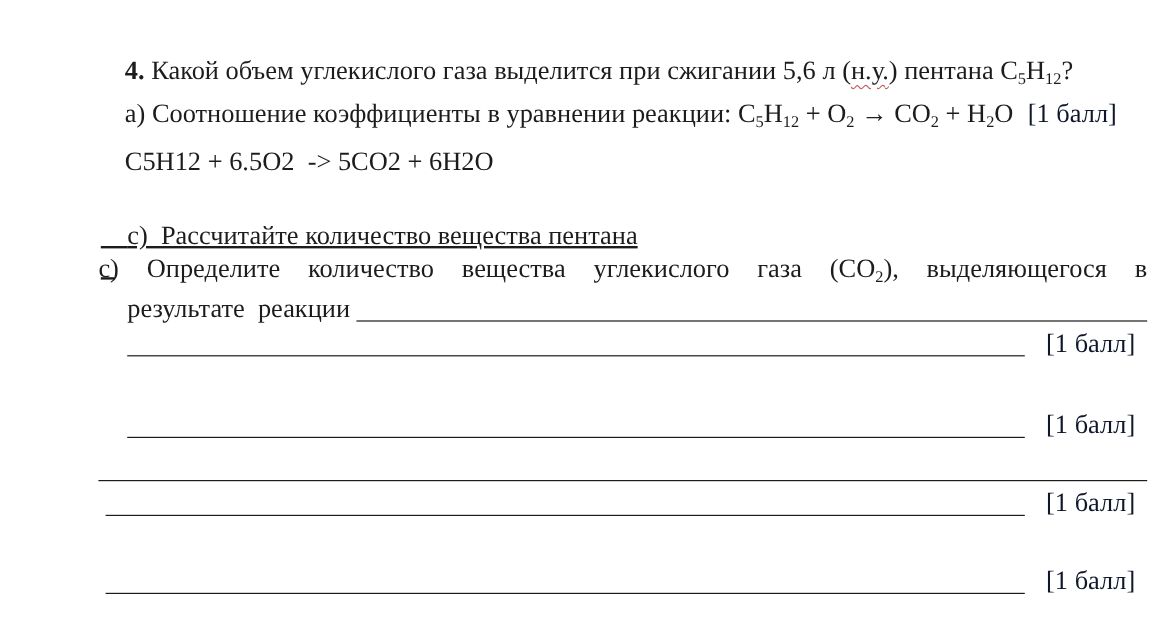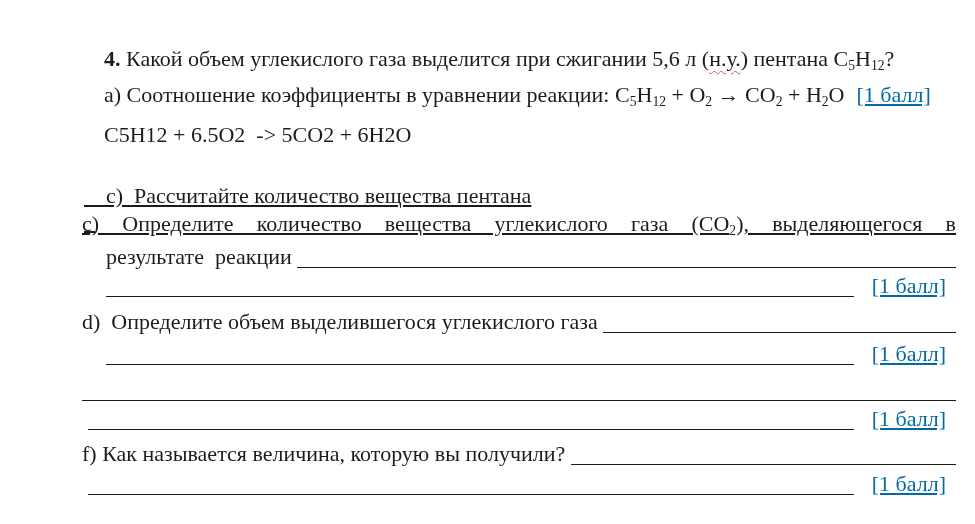--- a/index.html
+++ b/index.html
@@ -30,23 +30,22 @@
   .b { font-weight: bold; }
   sub { font-size: 0.62em; line-height: 0; vertical-align: -0.28em; }
   .squiggle {
     text-decoration-line: underline;
     text-decoration-style: wavy;
     text-decoration-color: #c86060;
     text-decoration-thickness: 1px;
     text-underline-offset: 4px;
   }
   .score {
-    color: #0369a1;
+    color: #0f172a;
     white-space: pre;
-    text-decoration: underline;
   }
   .score.gap-sm { margin-left: 12px; }
   .score.gap-md { margin-left: 30px; }
   .score.gap-fill { margin-left: 18px; flex: 0 0 auto; }
   .fill {
     flex: 1 1 auto;
     border-bottom: 1.6px solid #1c1c1c;
     margin-bottom: 2px;
     min-width: 20px;
   }
@@ -66,49 +65,43 @@
 
   <div class="row" style="top:96px; left:66px;">
     <span>C5H12 + 6.5O2  -&gt; 5CO2 + 6H2O</span>
   </div>
 
   <div class="row" style="top:157px; left:68px;text-decoration:underline;">
     <span>с)  Рассчитайте количество вещества пентана</span>
   </div>
 
 
-  <div class="row justified" style="top:211px; left:66px; right:35px;text-decoration:underline;">
+  <div class="row justified" style="top:211px; left:66px; right:35px;">
     <span><span>с) Определите количество вещества углекислого газа (CO</span><sub>2</sub><span>), выделяющегося в</span></span>
   </div>
 
   <div class="row flexrow" style="top:244px; left:90px; right:35px;">
     <span>результате  реакции </span><span class="fill"></span>
   </div>
 
   <div class="row flexrow" style="top:273px; left:90px; right:45px;">
     <span class="fill"></span><span class="score gap-fill">[1 балл]</span>
   </div>
 
-  <div class="row flexrow" style="top:309px; left:66px; right:35px;">
-    <span>d)  Определите объем выделившегося углекислого газа </span><span class="fill"></span>
-  </div>
 
   <div class="row flexrow" style="top:341px; left:90px; right:45px;">
     <span class="fill"></span><span class="score gap-fill">[1 балл]</span>
   </div>
 
   <div class="row flexrow" style="top:377px; left:66px; right:35px;">
     <span class="fill"></span>
   </div>
 
   <div class="row flexrow" style="top:406px; left:72px; right:45px;">
     <span class="fill"></span><span class="score gap-fill">[1 балл]</span>
   </div>
 
-  <div class="row flexrow" style="top:441px; left:66px; right:35px;">
-    <span>f) Как называется величина, которую вы получили? </span><span class="fill"></span>
-  </div>
 
   <div class="row flexrow" style="top:471px; left:72px; right:45px;">
     <span class="fill"></span><span class="score gap-fill">[1 балл]</span>
   </div>
 
 </div>
 
 </body></html>

